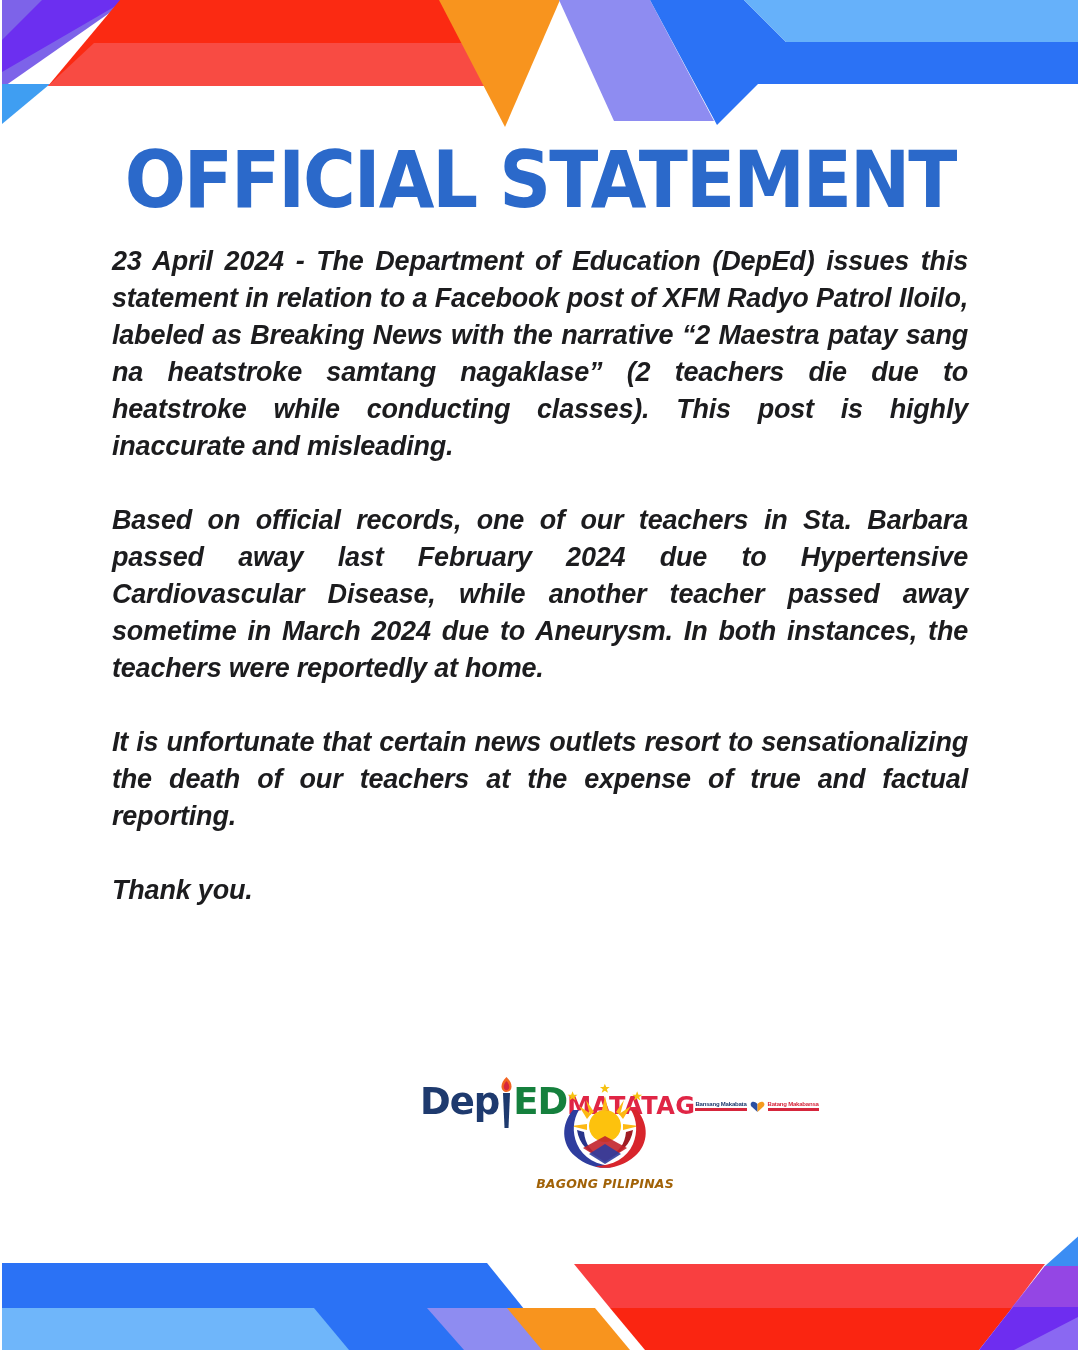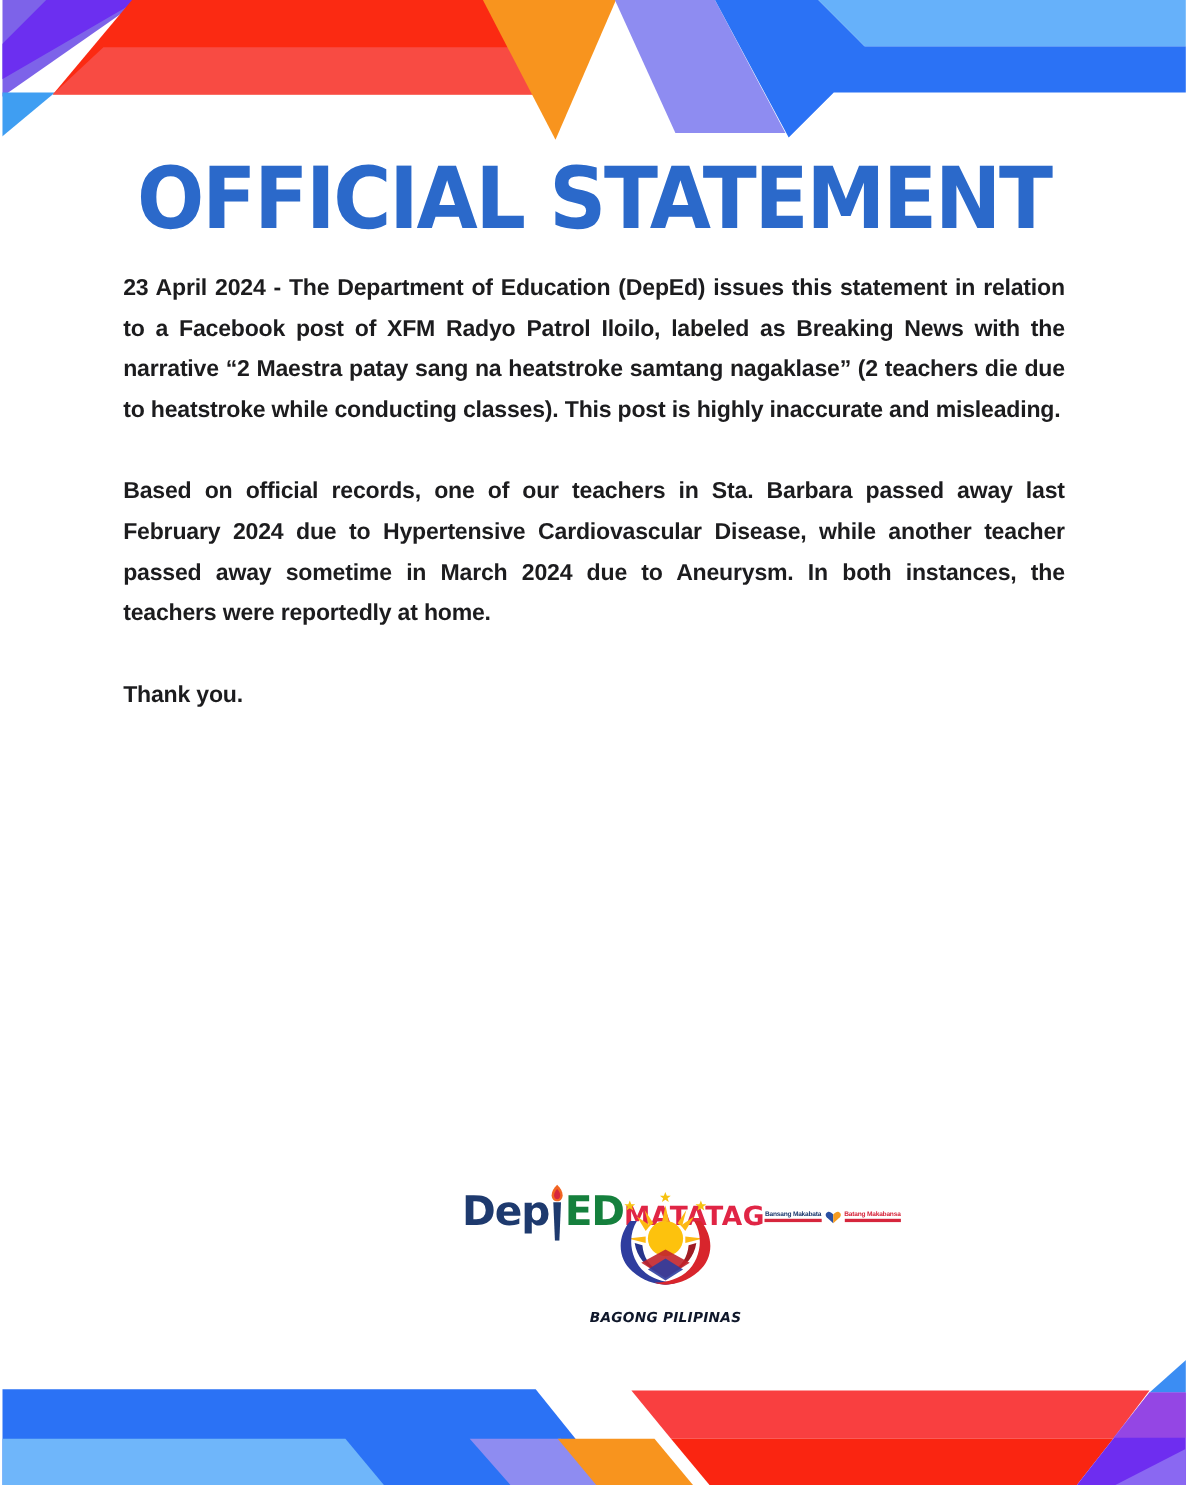--- a/index.html
+++ b/index.html
@@ -28,25 +28,26 @@
     white-space:nowrap;
   }
 
   .content{
     position:absolute;
     top:243px;left:110px;right:110px;
     color:#1c1c1e;
   }
   .content p{
     margin:0 0 37px 0;
-    font-size:21px;
+    font-size:27px;
     line-height:37px;
     font-weight:700;
     text-align:justify;
     letter-spacing:-0.2px;
+    font-style:italic;
   }
   .content p:last-child{margin-bottom:0;}
 
   .logos{
     position:absolute;
     top:1082px;left:0;right:0;
     display:flex;
     justify-content:center;
     align-items:flex-start;
     gap:18px;
@@ -77,22 +78,22 @@
   .tagline-text.navy{color:#1e3a6e;}
   .tagline-text.red{color:#d6263c;}
   .tagline-bar{width:100%;height:2.5px;background:#d6263c;}
   .bagong-logo{
     width:110px;
     display:flex;flex-direction:column;align-items:center;
   }
   .bagong-label{
     font-family:"DejaVu Sans","Liberation Sans",sans-serif;
     font-weight:700;font-style:italic;
-    font-size:12.5px;color:#0f172a;letter-spacing:0.2px;
-    margin-top:16px;white-space:nowrap;
+    font-size:12.5px;color:#a16207;letter-spacing:0.2px;
+    margin-top:2px;white-space:nowrap;
   }
 </style>
 </head>
 <body>
 
 <div class="page">
 
   <svg class="deco deco-top" viewBox="0 0 1080 135" preserveAspectRatio="none" aria-hidden="true">
     <polygon points="0,0 126,0 0,88" fill="#7d63e9"></polygon>
     <polygon points="40,0 124,0 0,72 0,40" fill="#6c2ff0"></polygon>
@@ -103,20 +104,21 @@
     <polygon points="557,0 648,0 712,121 612,121" fill="#8e8cf1"></polygon>
     <polygon points="648,0 742,0 784,42 1080,42 1080,84 756,84 715,125" fill="#2b72f5"></polygon>
     <polygon points="742,0 1080,0 1080,42 784,42" fill="#66b1fa"></polygon>
   </svg>
 
   <div class="title">OFFICIAL STATEMENT</div>
 
   <div class="content">
     <p>23 April 2024 - The Department of Education (DepEd) issues this statement in relation to a Facebook post of XFM Radyo Patrol Iloilo, labeled as Breaking News with the narrative “2 Maestra patay sang na heatstroke samtang nagaklase” (2 teachers die due to heatstroke while conducting classes). This post is highly inaccurate and misleading.</p>
     <p>Based on official records, one of our teachers in Sta. Barbara passed away last February 2024 due to Hypertensive Cardiovascular Disease, while another teacher passed away sometime in March 2024 due to Aneurysm. In both instances, the teachers were reportedly at home.</p>
+    <p>It is unfortunate that certain news outlets resort to sensationalizing the death of our teachers at the expense of true and factual reporting.</p>
     <p>Thank you.</p>
   </div>
 
   <div class="logos">
 
     <div class="deped-logo">
       <div class="deped-topbar"></div>
       <div class="deped-wordmark">
         <span class="navy">De</span>
           <span class="navy">p</span>

